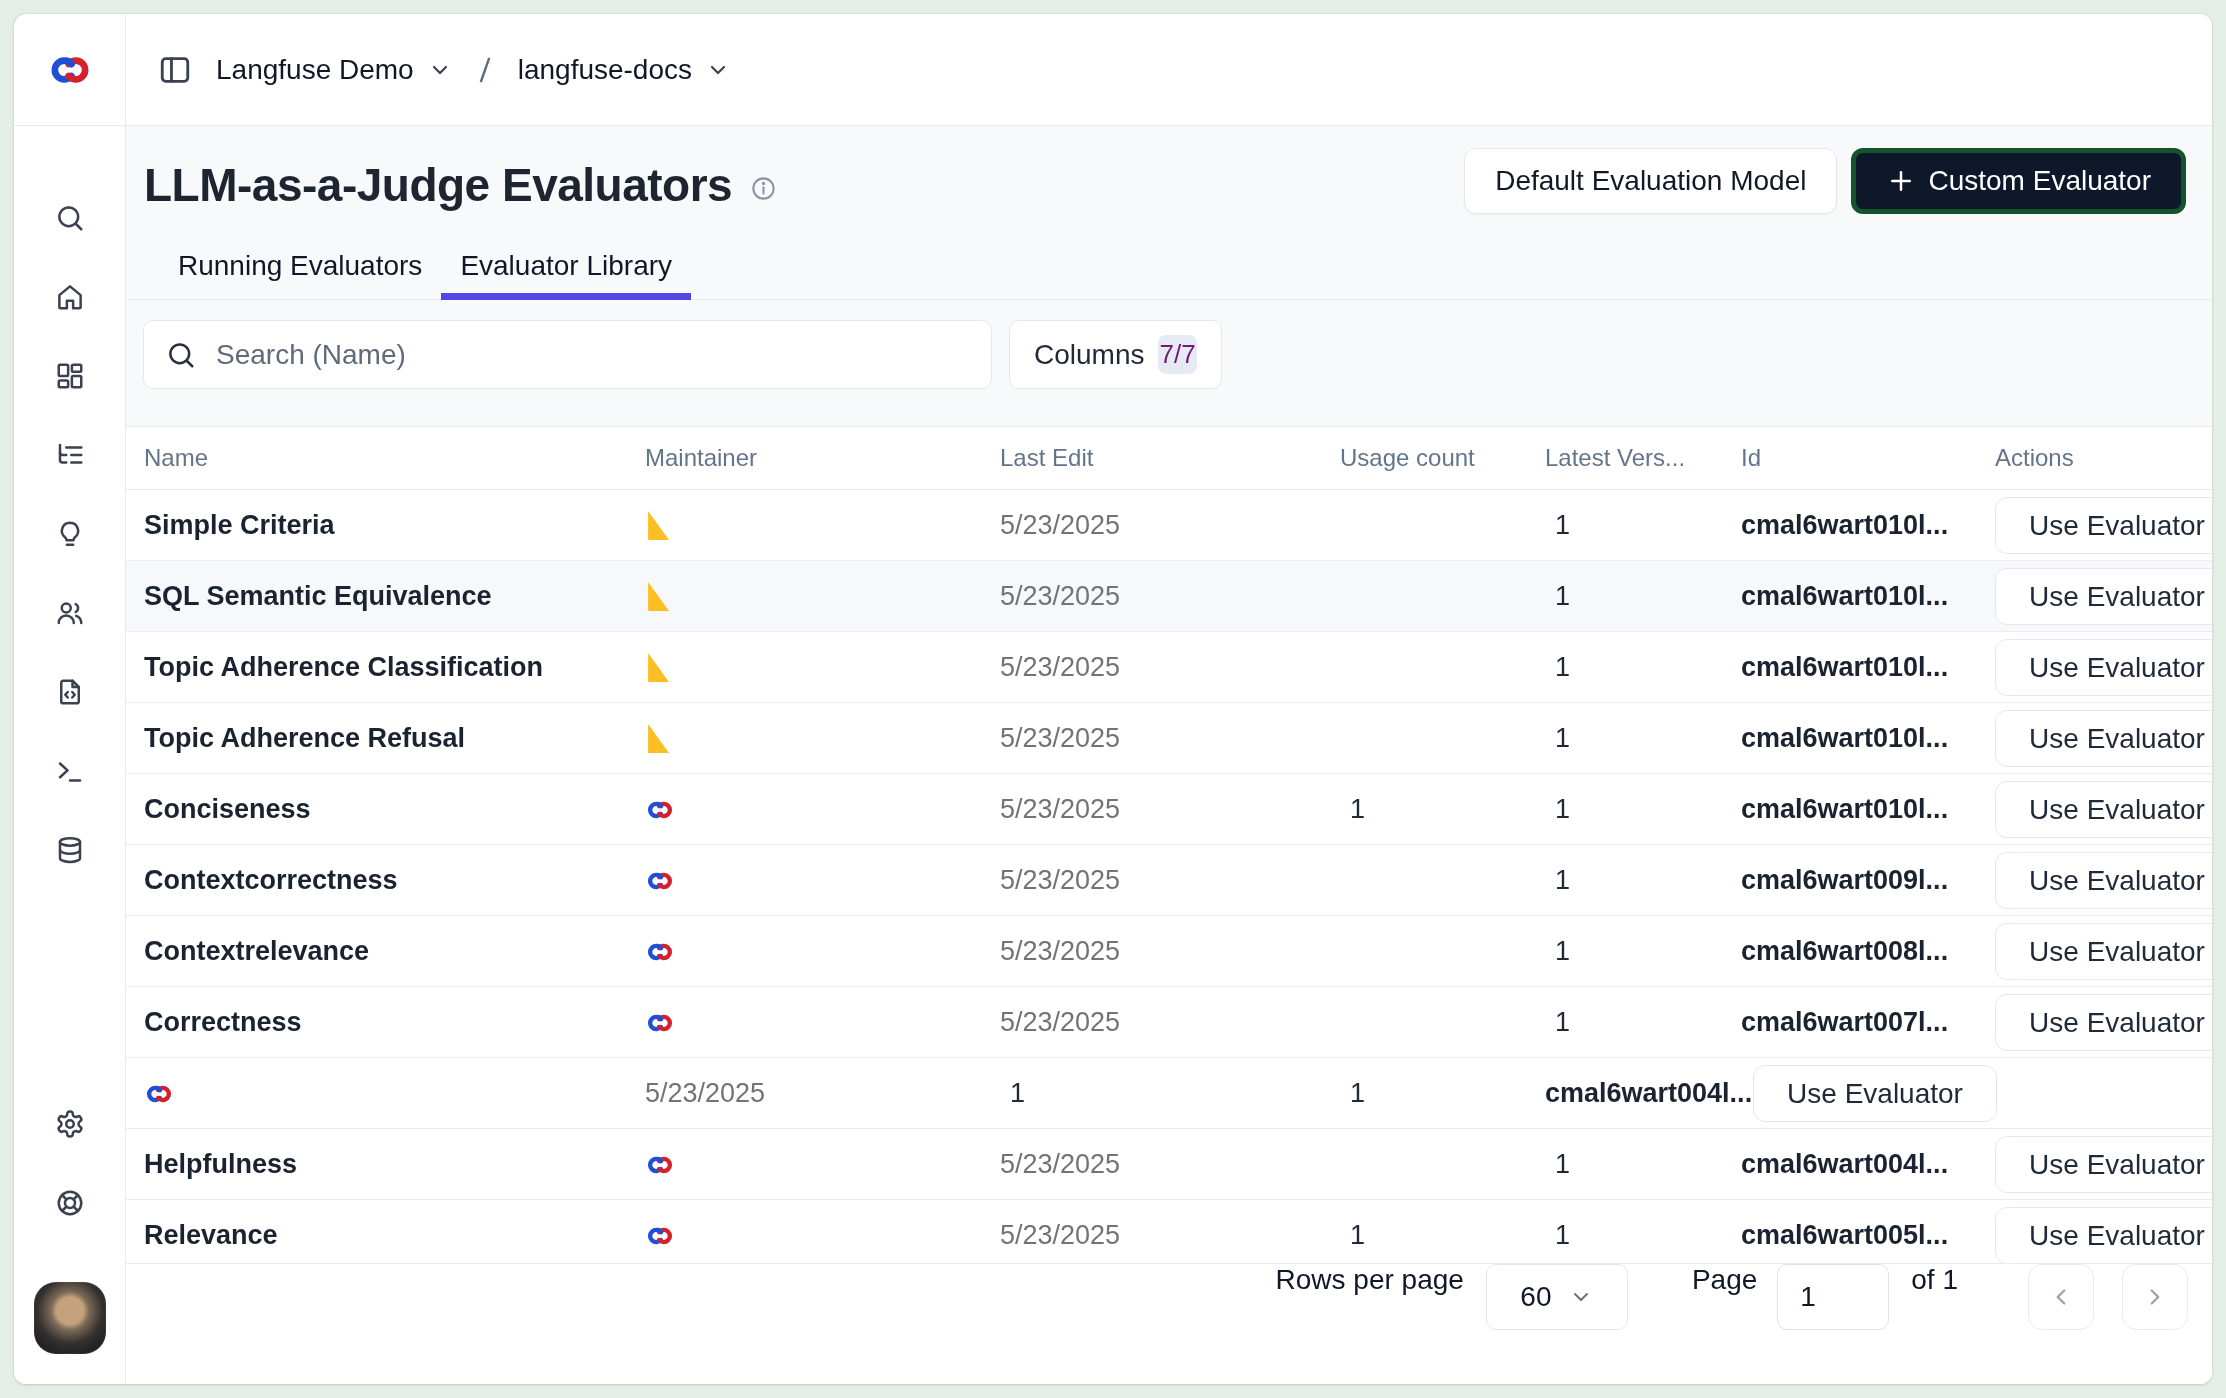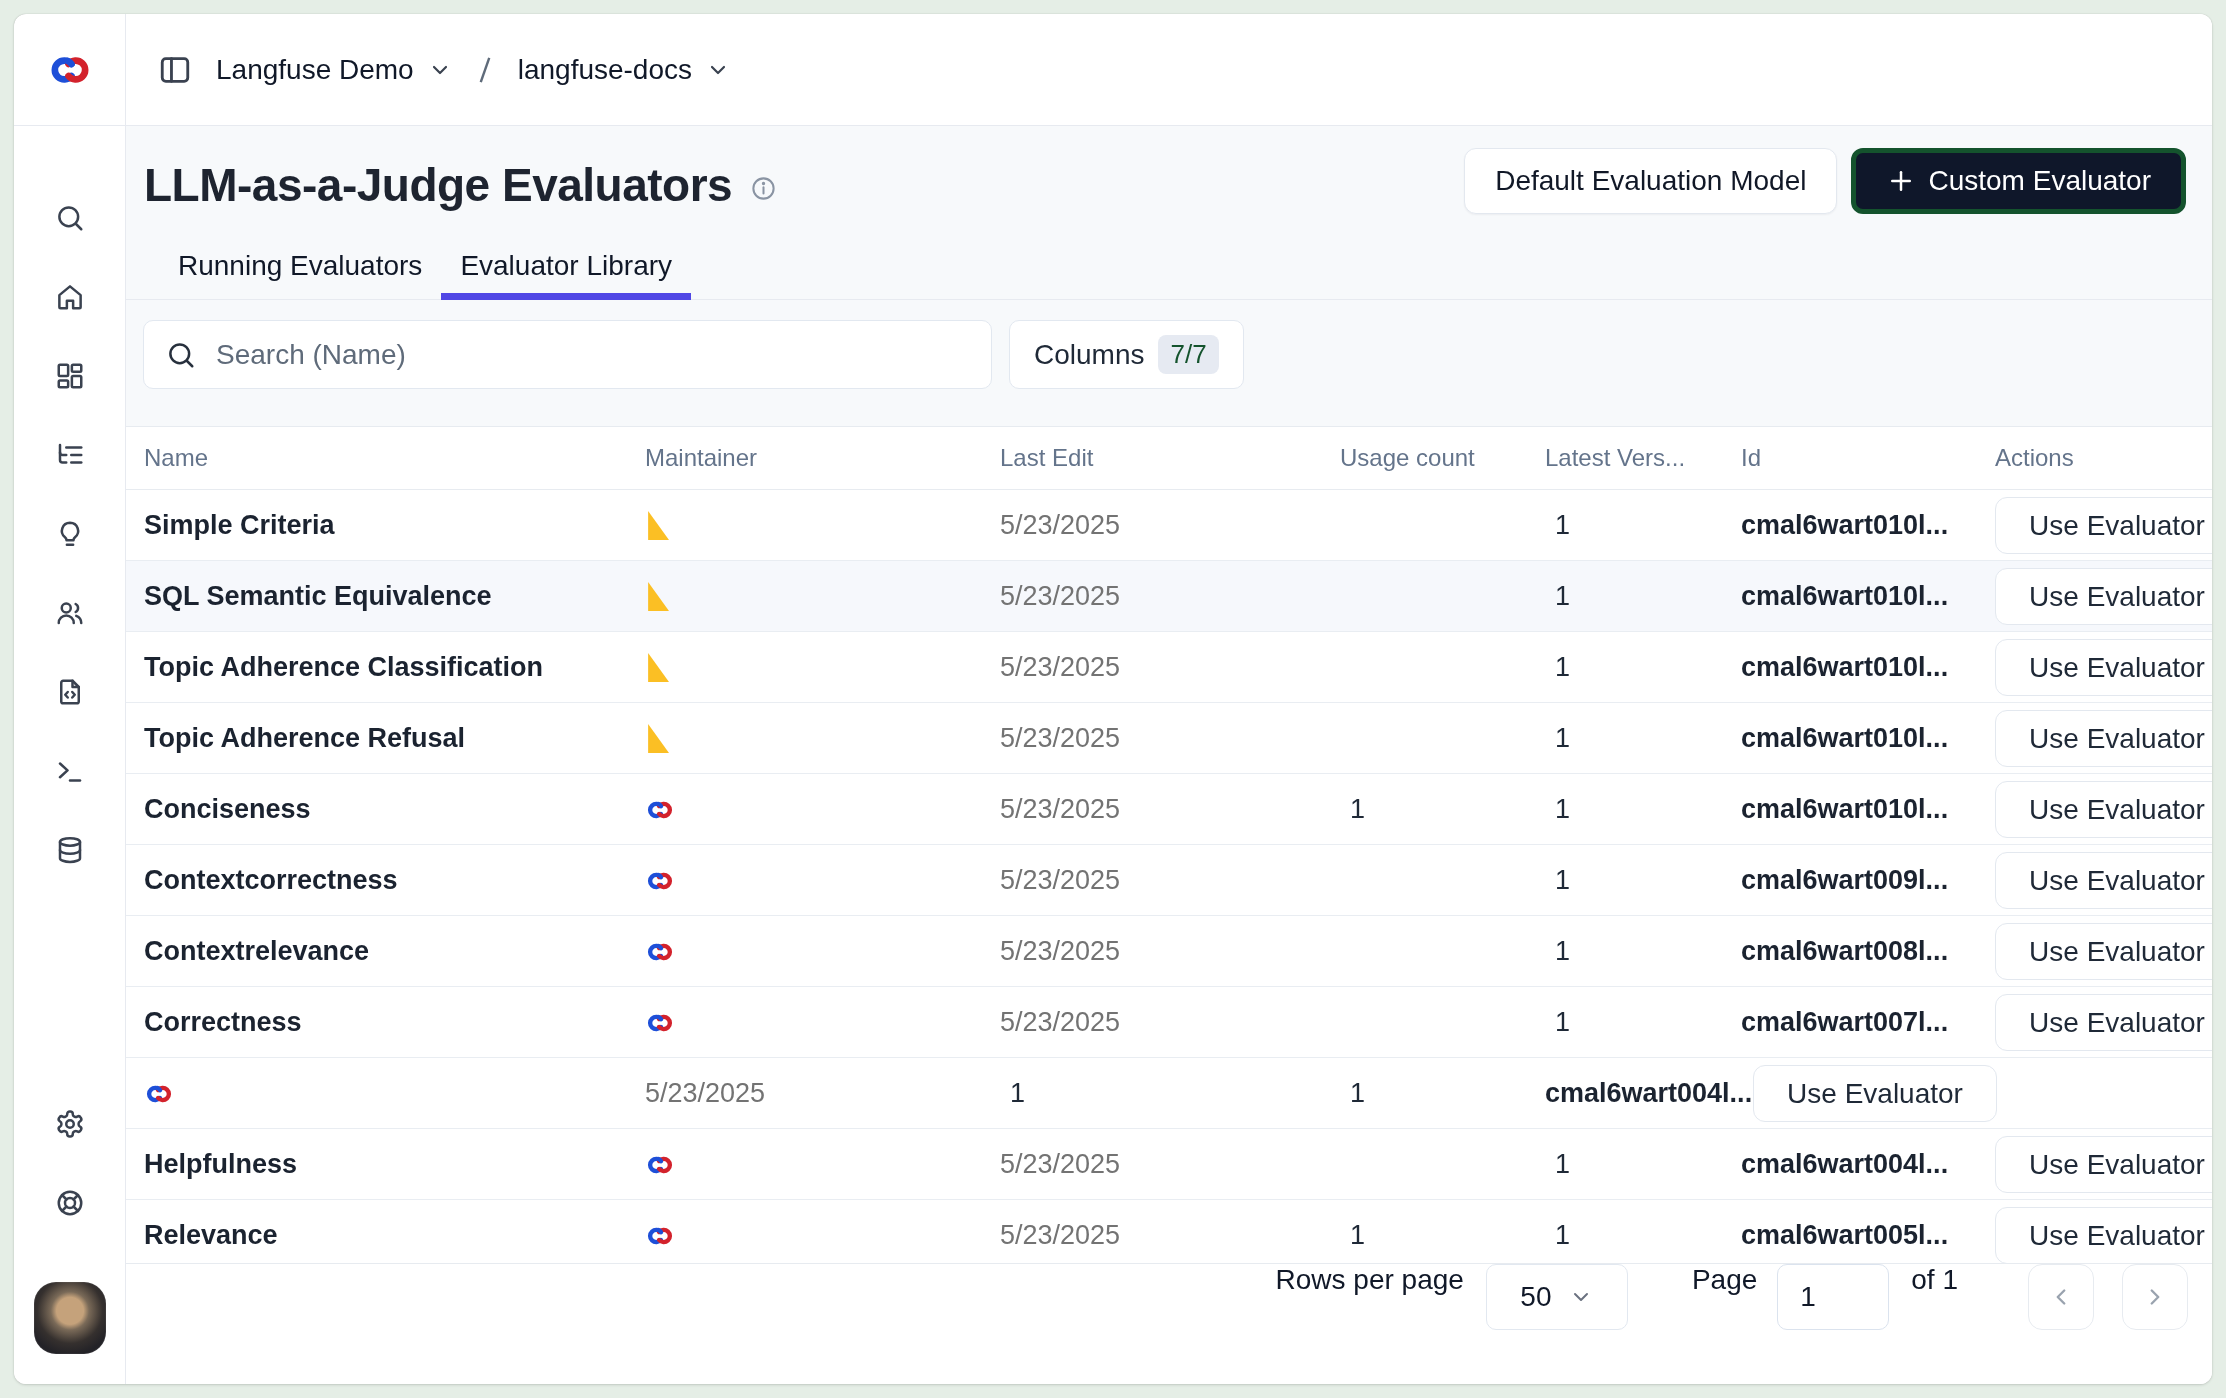--- a/index.html
+++ b/index.html
@@ -58,21 +58,21 @@
   .searchbox input{
     border:none;outline:none;flex:1;margin-left:18px;font-size:28px;color:#111827;background:transparent;
     font-family:Liberation Sans, sans-serif;
   }
   .searchbox input::placeholder{color:#5f6b7a;opacity:1;}
   .columns-btn{
     margin-left:17px;height:69px;background:#fff;border:1px solid #e2e8f0;border-radius:10px;
     display:flex;align-items:center;padding:0 24px;gap:14px;cursor:pointer;box-sizing:border-box;
   }
   .columns-label{font-size:28px;font-weight:500;color:#1f2937;}
-  .columns-badge{background:#e6eaf2;border-radius:8px;padding:4px 12px;font-size:26px;color:#14532d;}
+  .columns-badge{background:#e6eaf2;border-radius:8px;padding:4px 1px;font-size:26px;color:#701a75;}
   
   .table{flex:1;overflow:hidden;display:flex;flex-direction:column;background:#fff;border-top:1px solid #e7ebf0;}
   .trow{
     display:grid;
     grid-template-columns:501px 355px 340px 205px 196px 242px minmax(0,1fr);
     padding-left:18px;align-items:center;box-sizing:border-box;
   }
   .thead{height:63px;border-bottom:1px solid #e7ebf0;background:#fff;flex:none;}
   .th{font-size:24px;color:#64748b;font-weight:400;white-space:nowrap;overflow:hidden;text-overflow:ellipsis;padding-right:20px;}
   .tbody{flex:1;overflow:hidden;}
@@ -465,21 +465,21 @@
               <span class="use-btn">Use Evaluator</span>
             </span>
         </div>
 
       </div>
     </div>
 
     <div class="footer">
       <span class="foot-label">Rows per page</span>
       <div class="select-box">
-        <span>50</span>
+        <span>60</span>
         <svg width="24" height="24" viewBox="0 0 24 24" fill="none" stroke="#6b7280" stroke-width="2" stroke-linecap="round" stroke-linejoin="round">
             <path d="M6 9l6 6 6-6"></path>
           </svg>
       </div>
       <span class="foot-label page-word" style="font-weight:500">Page</span>
       <input class="page-input" type="text" value="1" style="">
       <span class="foot-label of-word">of 1</span>
       <div class="nav-btn nav-prev">
         <svg width="26" height="26" viewBox="0 0 24 24" fill="none" stroke="#9aa3af" stroke-width="2.2" stroke-linecap="round" stroke-linejoin="round">
             <path d="M15 6l-6 6 6 6"></path>

